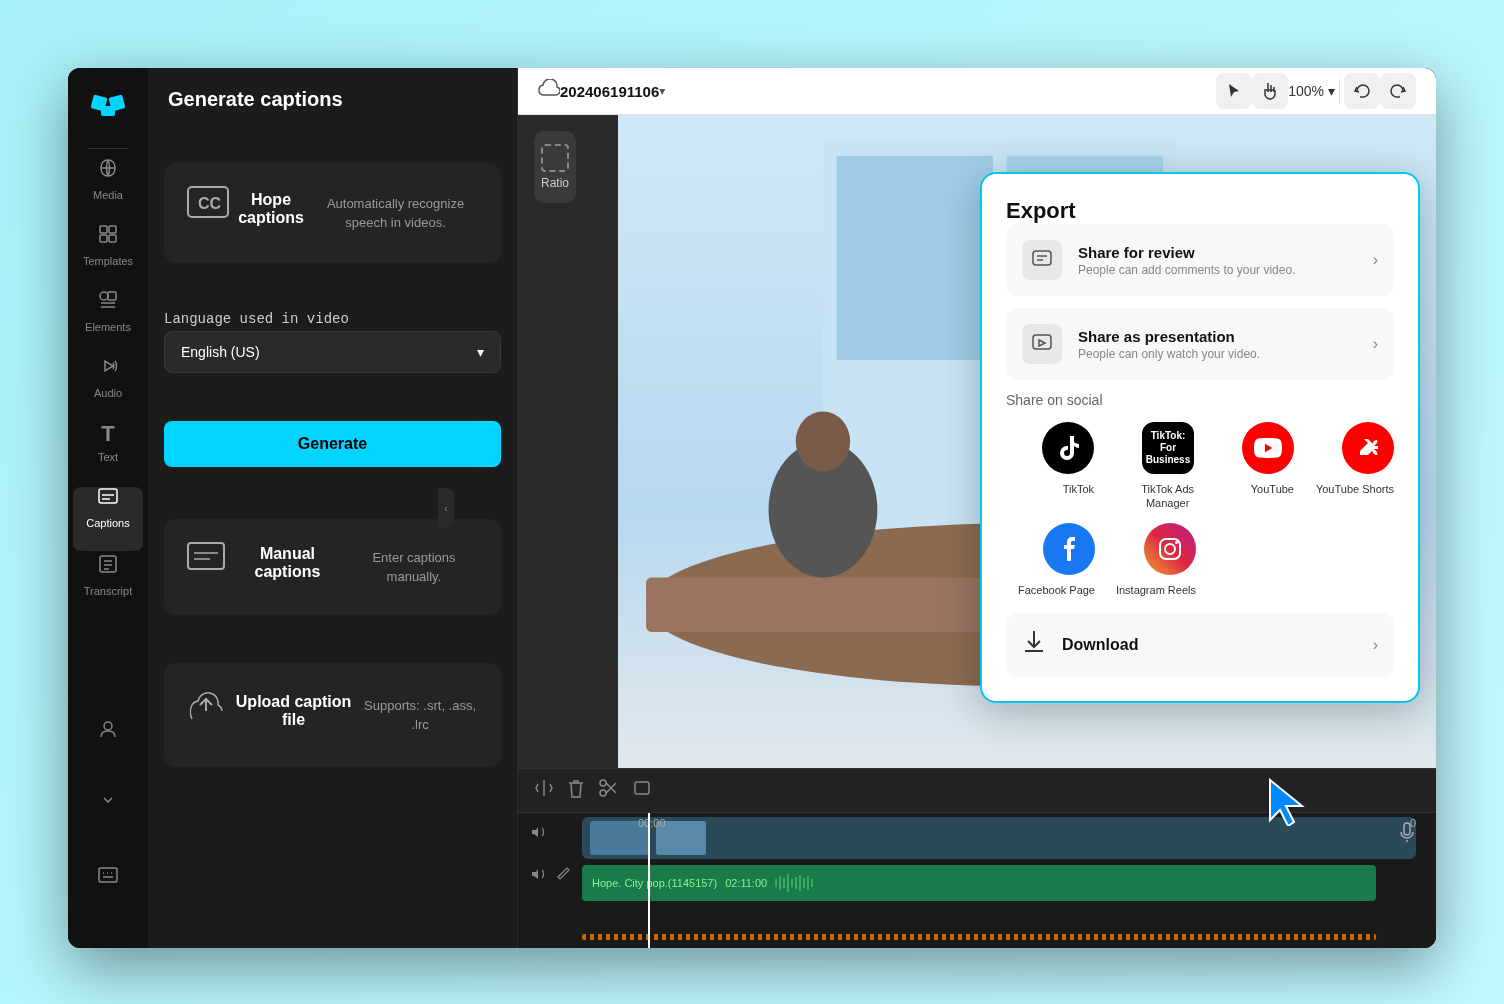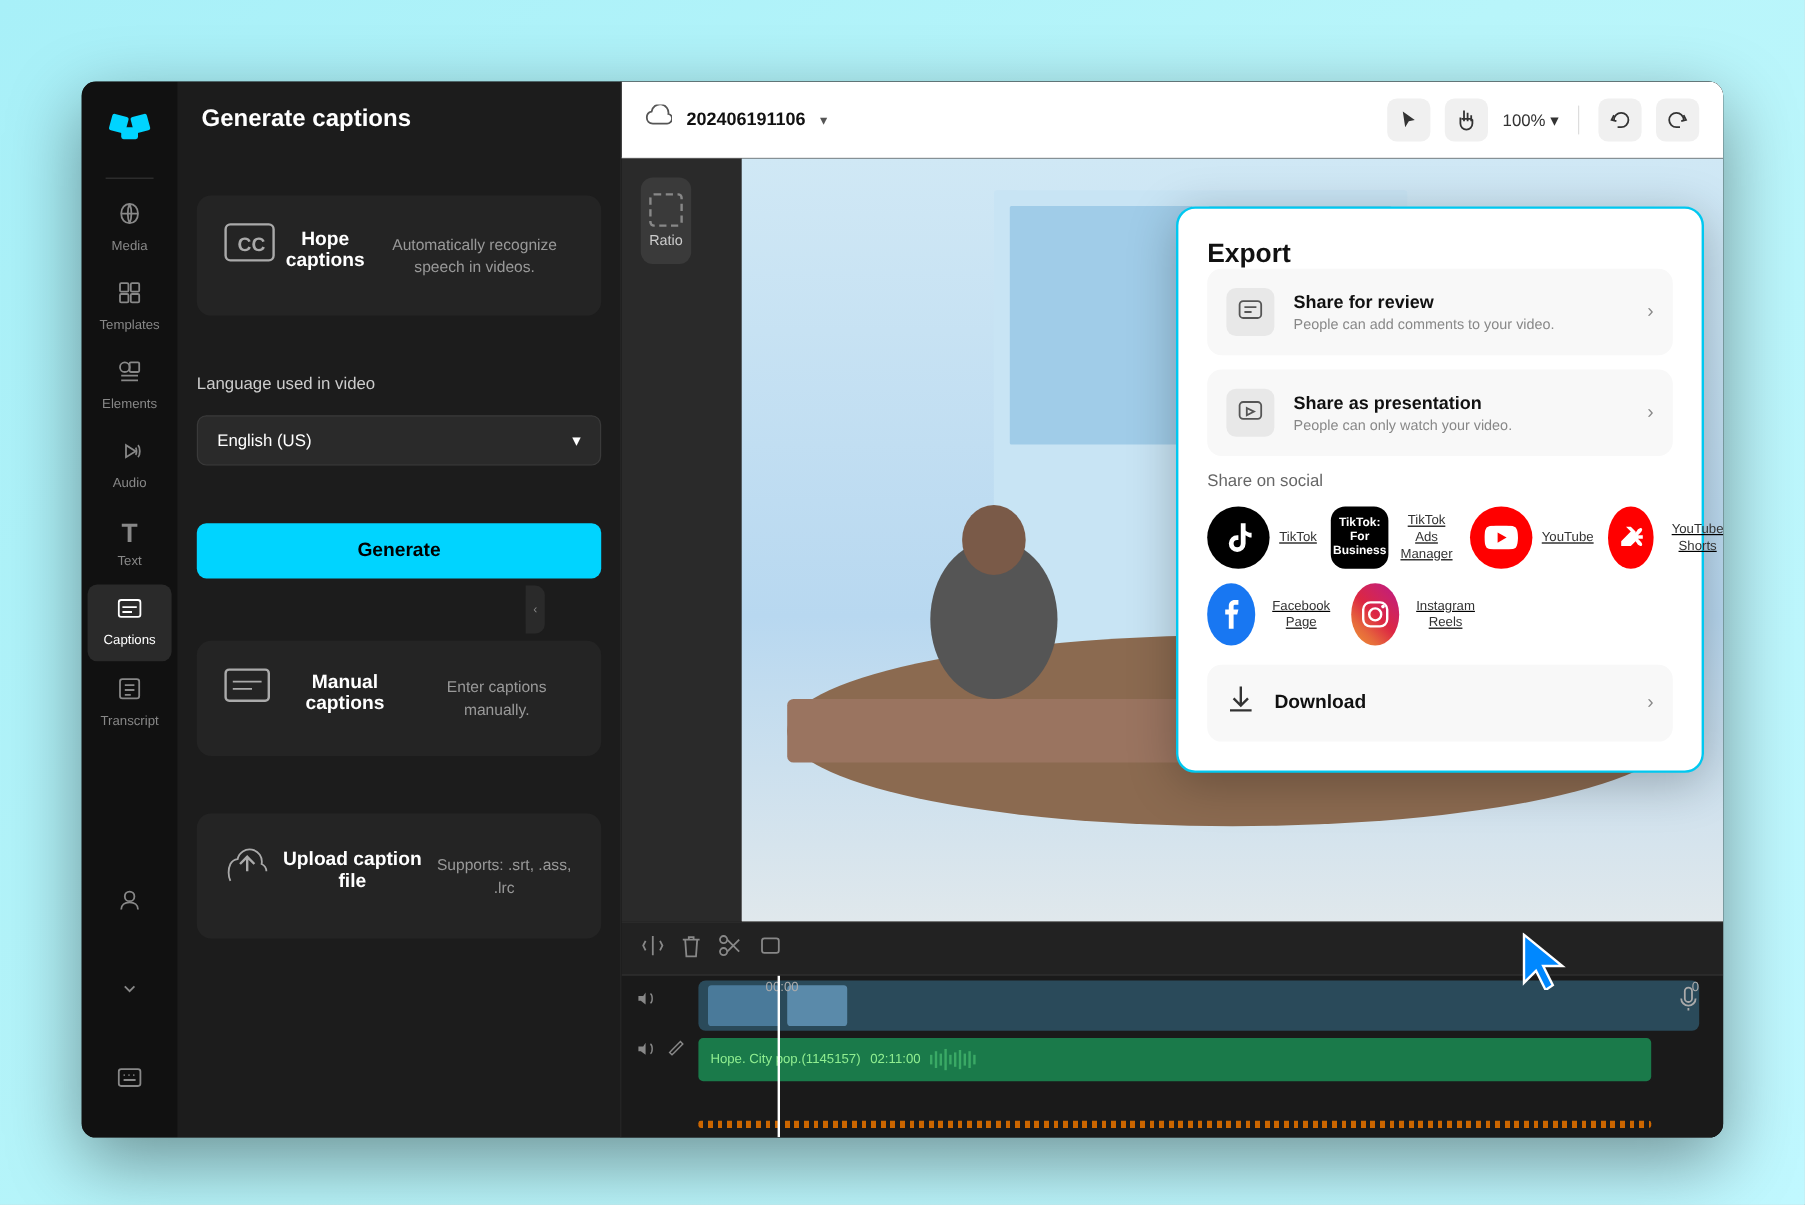--- a/index.html
+++ b/index.html
@@ -53,21 +53,20 @@
       background: #333;
       margin-bottom: 8px;
     }
 
     .sidebar-item {
       width: 70px;
       height: 64px;
       display: flex;
       flex-direction: column;
       align-items: center;
-      justify-content: center;
       gap: 4px;
       cursor: pointer;
       border-radius: 8px;
       margin-bottom: 2px;
     }
 
     .sidebar-item.active {
       background: #2a2a2a;
     }
 
@@ -151,21 +150,22 @@
       line-height: 1.5;
     }
 
     .language-section {
       padding: 0 16px 12px;
     }
 
     .language-label {
       font-size: 14px;
       color: #ccc;
-      margin-bottom: 19px;
+      margin-bottom: 4px;
+      font-family: Liberation Mono, monospace;
     }
 
     .language-select {
       width: 100%;
       background: #2a2a2a;
       border: 1px solid #3a3a3a;
       border-radius: 8px;
       padding: 12px 16px;
       color: #ffffff;
       font-size: 14px;
@@ -192,26 +192,26 @@
     .canvas-area {
       flex: 1;
       background: #1a1a1a;
       display: flex;
       flex-direction: column;
       overflow: hidden;
     }
 
     
     .top-toolbar {
-      height: 64px;
+      height: 47px;
       background: #ffffff;
       display: flex;
       align-items: center;
       padding: 0 20px;
-      gap: 12px;
+      gap: 0;
       border-bottom: 1px solid #e0e0e0;
       flex-shrink: 0;
     }
 
     .cloud-icon-btn {
       color: #555;
       font-size: 20px;
       cursor: pointer;
     }
 
@@ -431,25 +431,24 @@
 
     .social-grid {
       display: grid;
       grid-template-columns: repeat(4, 1fr);
       gap: 12px;
       margin-bottom: 12px;
     }
 
     .social-item {
       display: flex;
-      flex-direction: row;
-      align-items: center;
+      flex-direction: column;
+      align-items: flex-end;
       gap: 8px;
       cursor: pointer;
-      text-decoration: underline;
     }
 
     .social-icon {
       width: 52px;
       height: 52px;
       border-radius: 50%;
       display: flex;
       align-items: center;
       justify-content: center;
       font-size: 24px;

